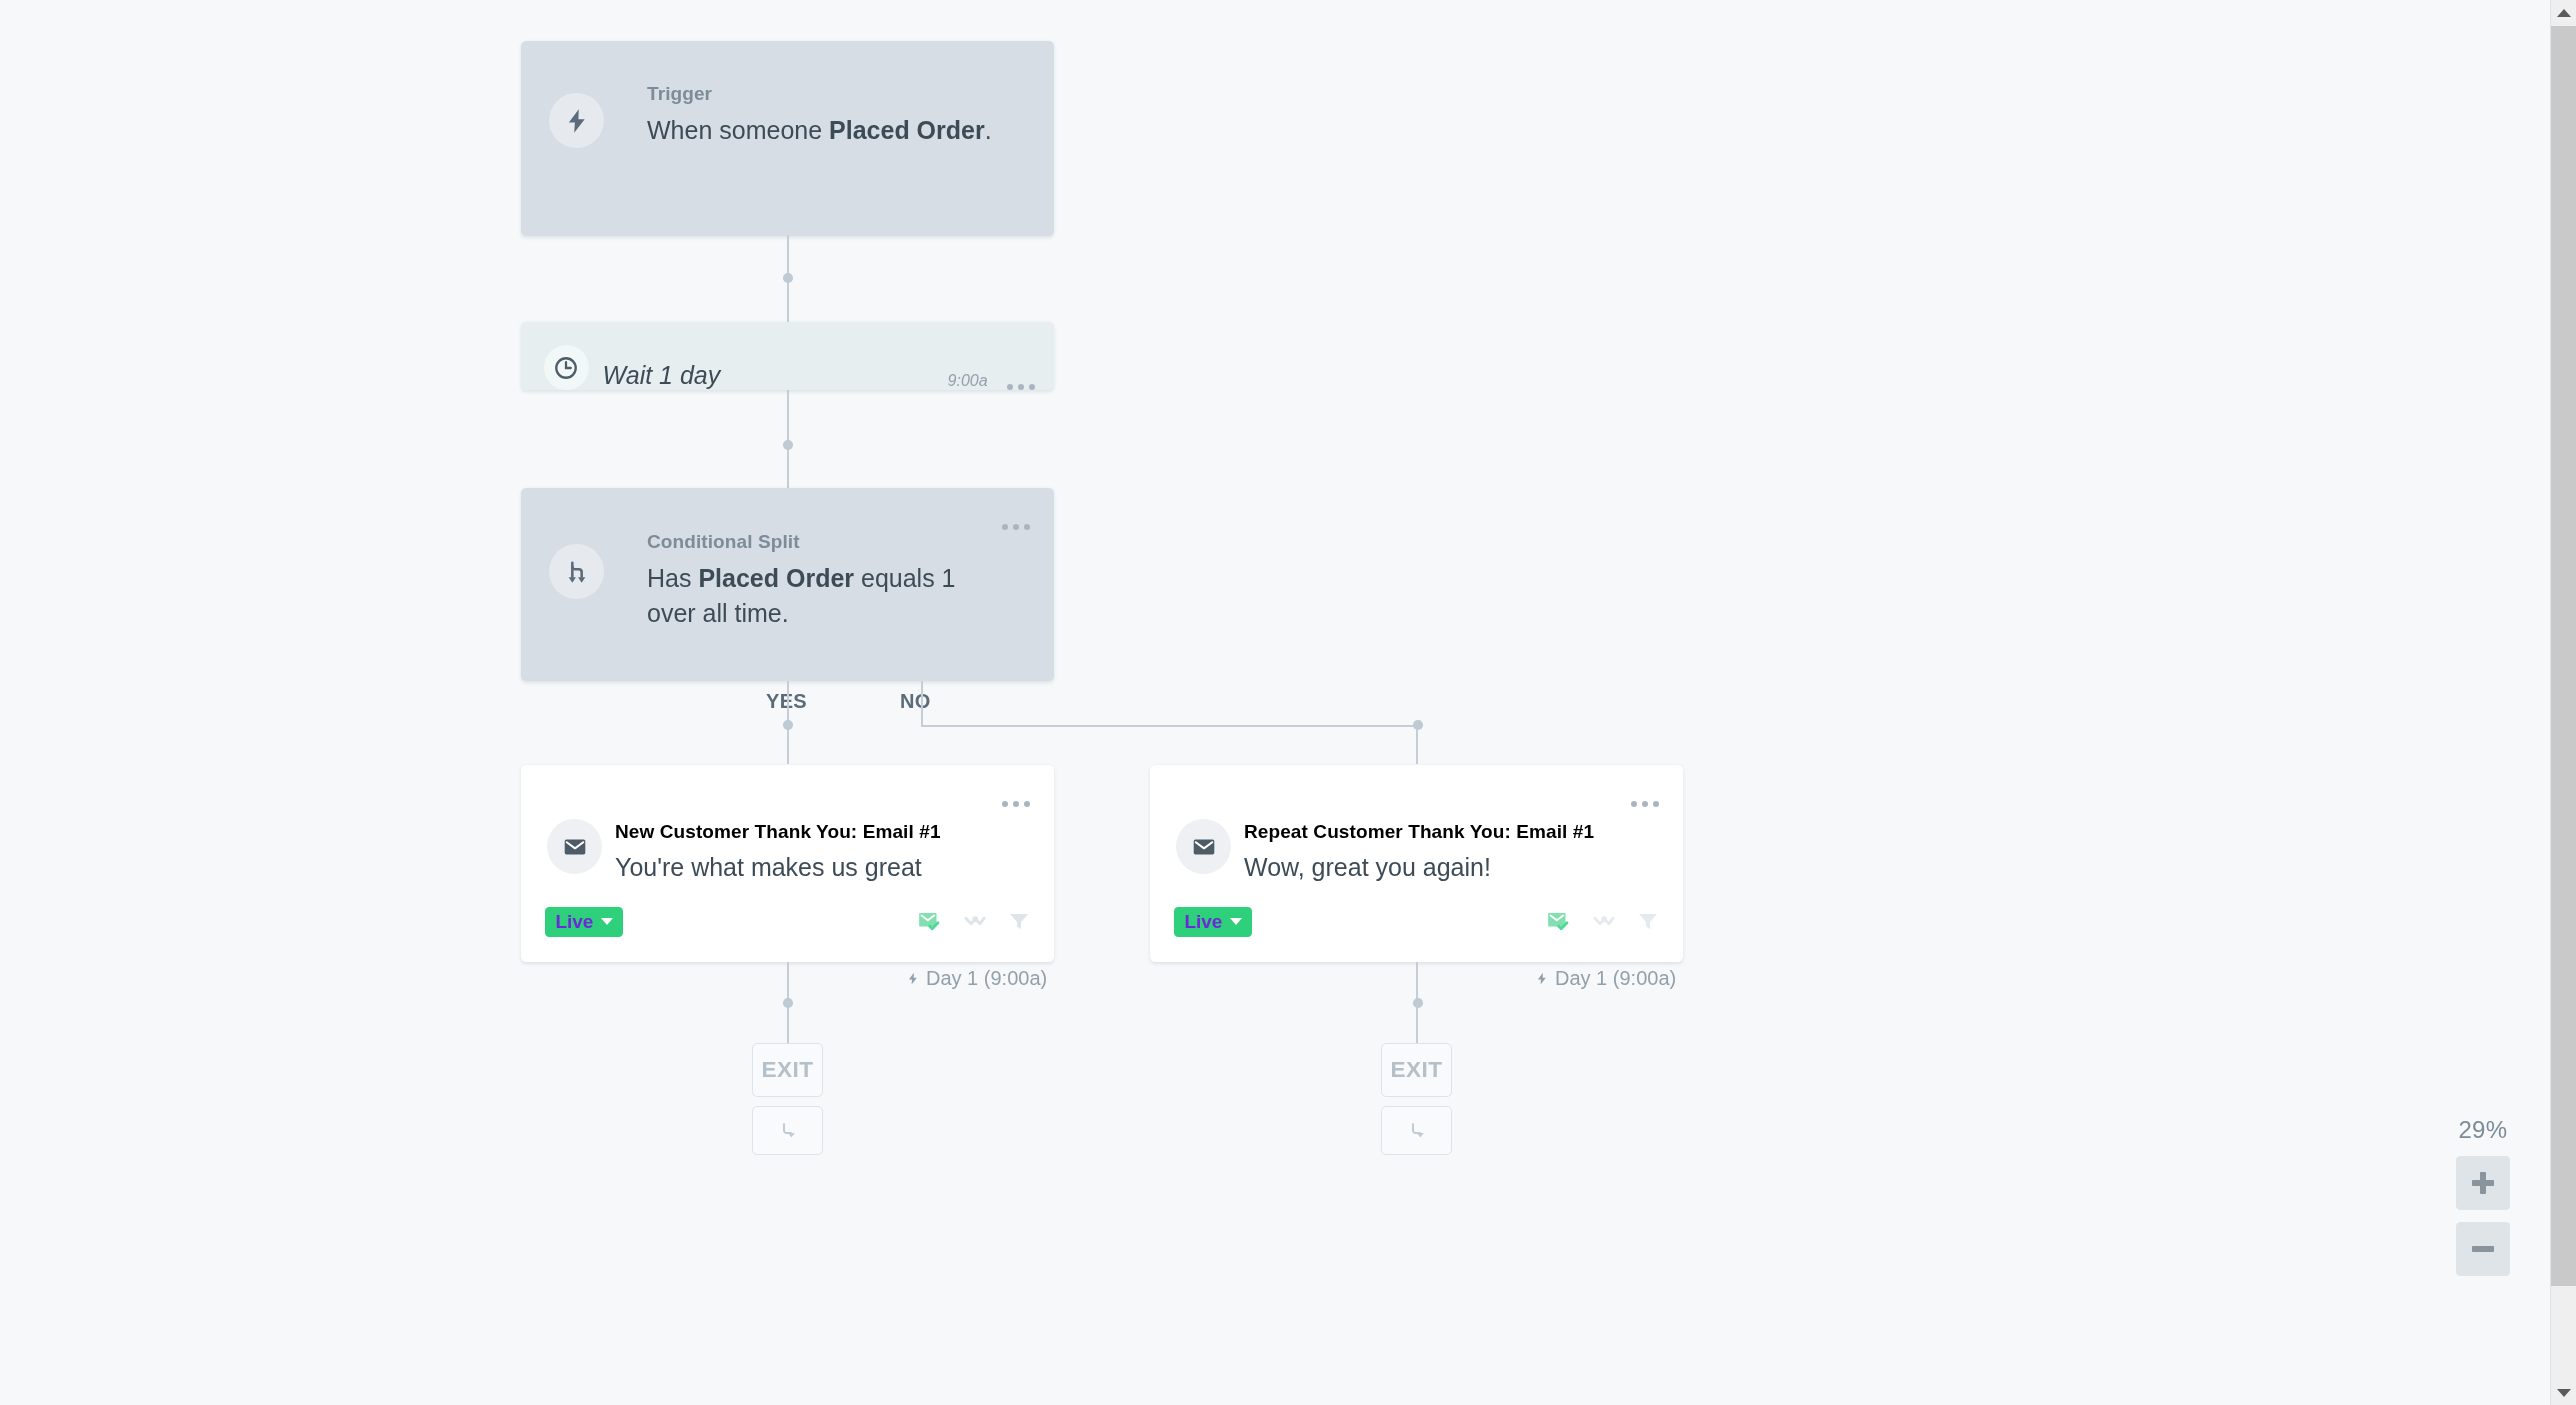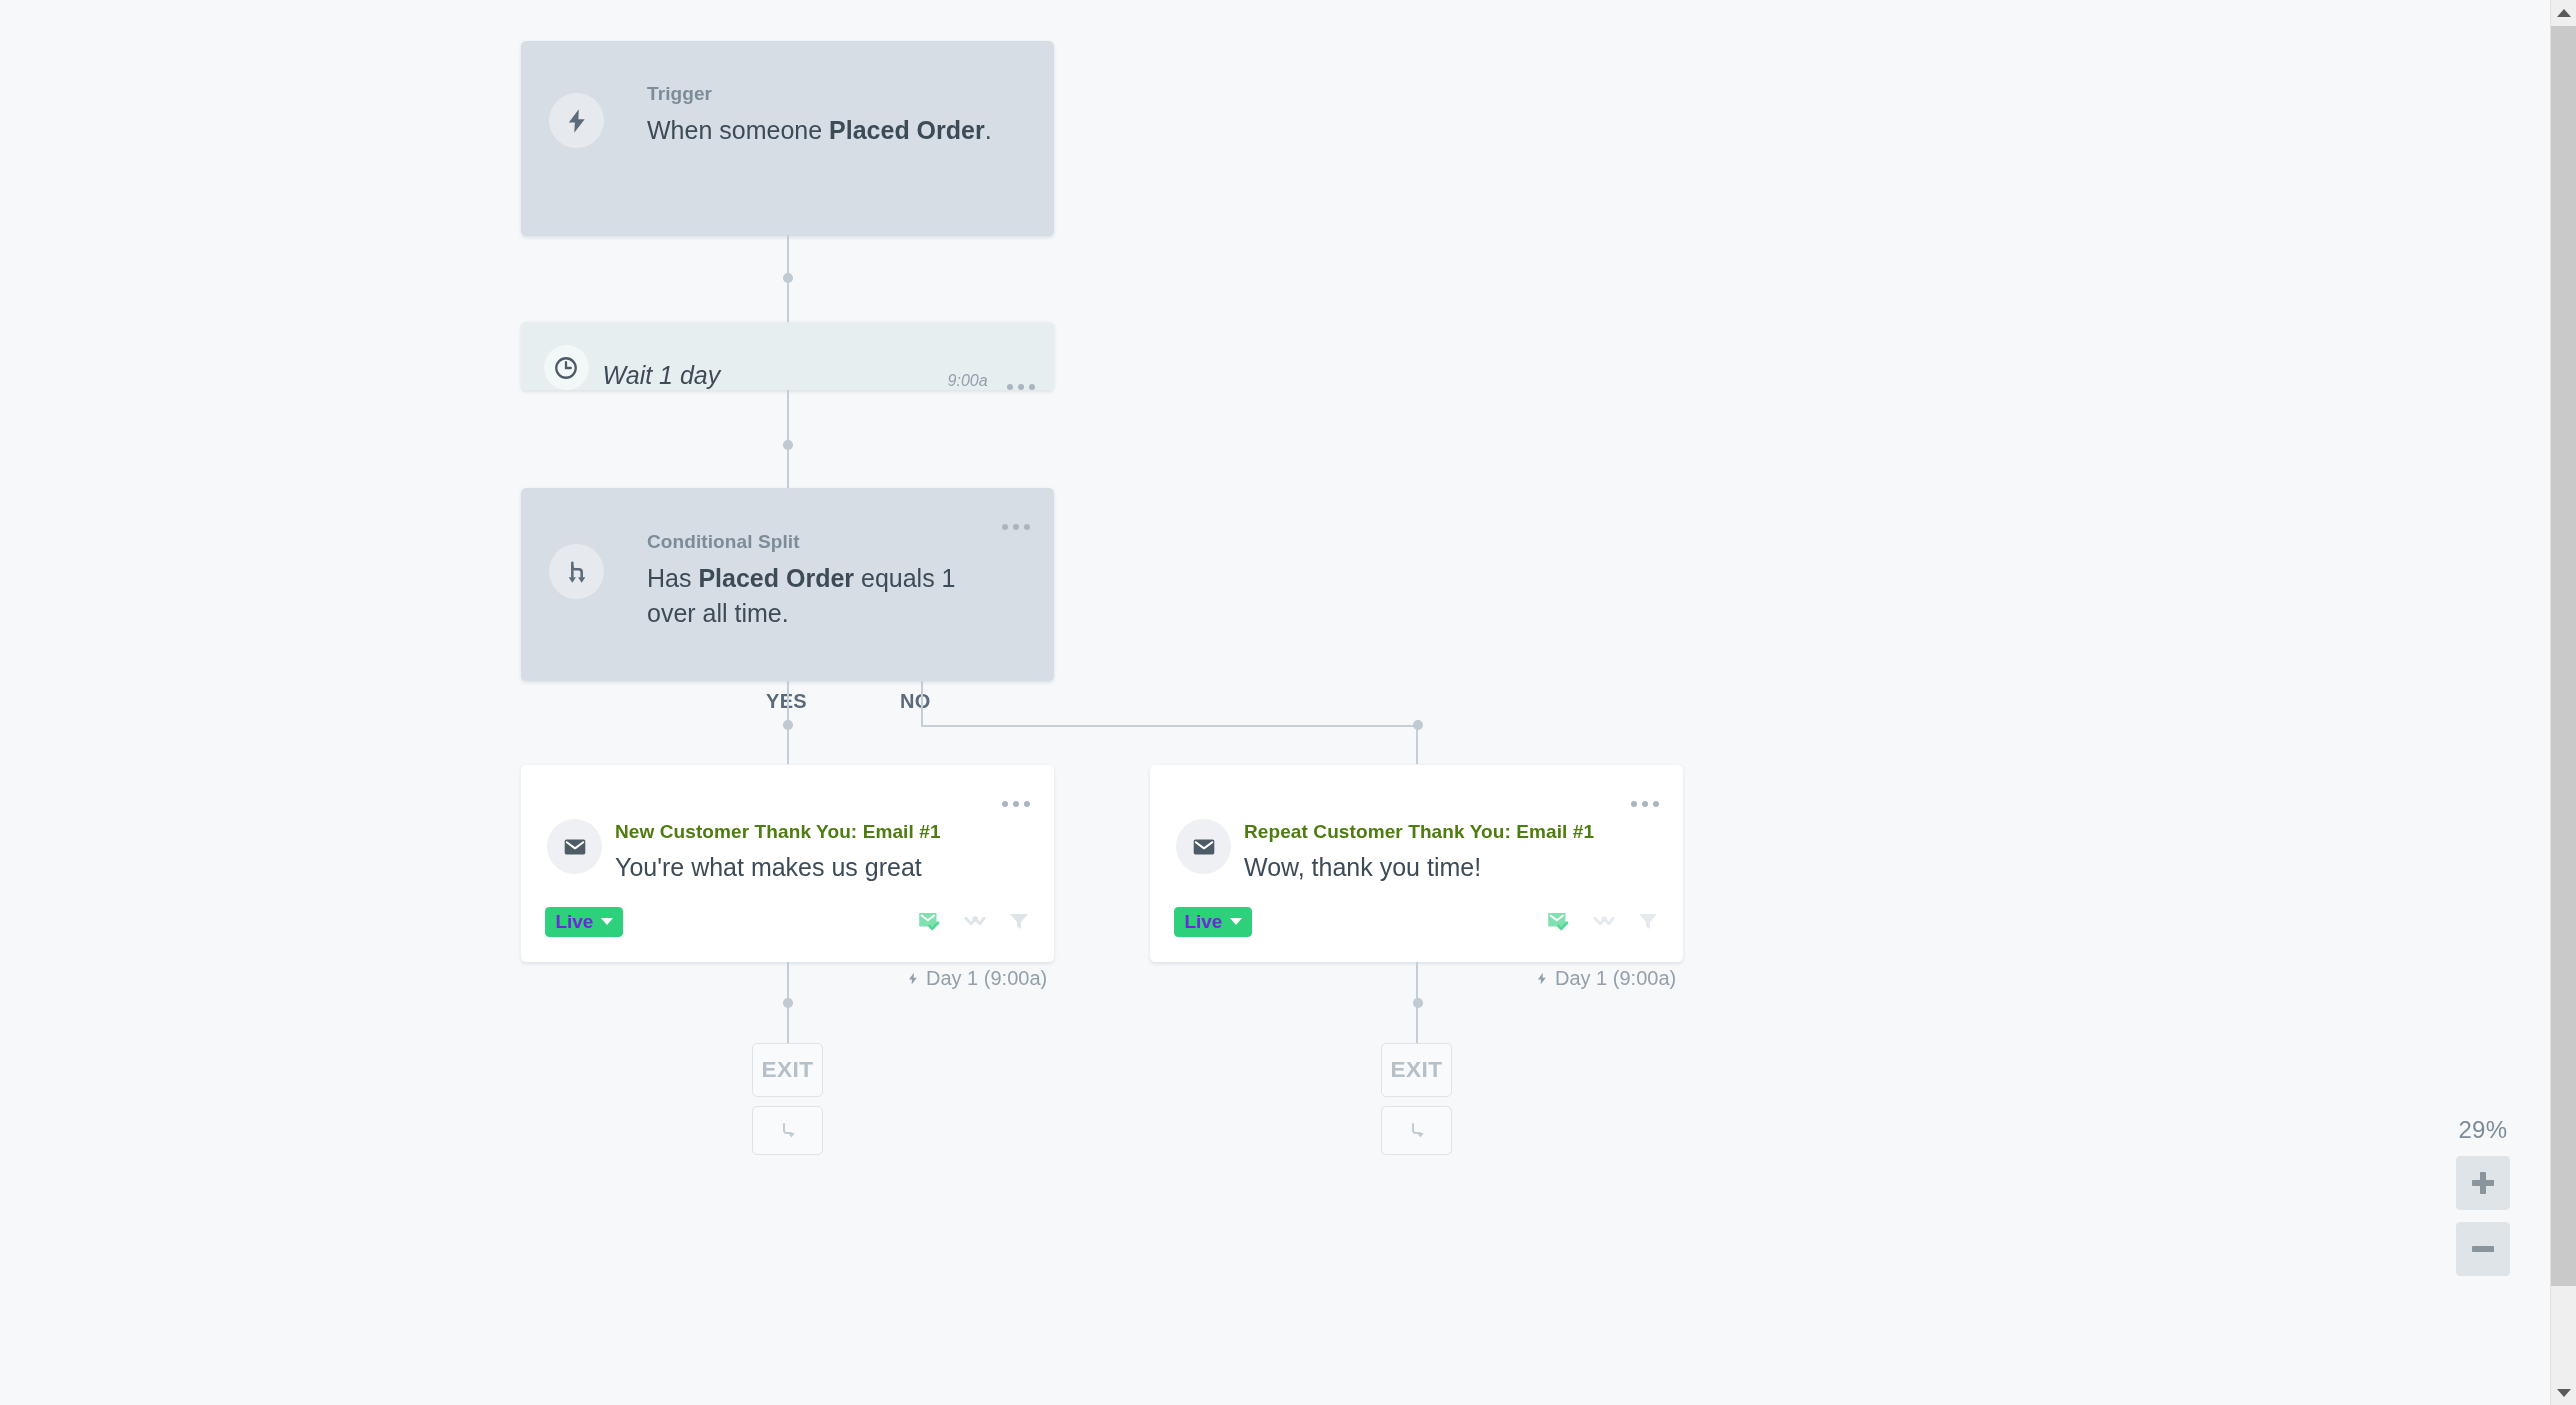--- a/index.html
+++ b/index.html
@@ -140,21 +140,21 @@
   .email-card .icon-circle {
     left: 26px; top: 54px;
     width: 55px; height: 55px;
     background: #eef0f3;
   }
   .email-head {
     position: absolute;
     left: 94px; top: 56px;
     right: 54px;
   }
-  .email-head .card-title { font-size: 19px; color: #4d7c0f; font-weight: 700;}
+  .email-head .card-title { font-size: 19px; color: #000000; font-weight: 700;}
   .email-head .card-body { font-size: 25px; margin-top: 6px; color:#3d4b57; }
 
   .email-footer {
     position: absolute;
     left: 0; right: 0; bottom: 21px;
     height: 38px;
     display: flex;
     align-items: center;
     padding: 0 22.6px 0 24px;
   }
@@ -437,21 +437,21 @@
 
   <div class="card email-card" id="email-no">
     <div class="icon-circle">
       <svg width="26" height="26" viewBox="0 0 24 24">
         <rect x="2.5" y="5" width="19" height="14" rx="1.6" fill="#4e5c68"></rect>
         <path d="M4.4 7.6 12 13.2l7.6-5.6" fill="none" stroke="#ffffff" stroke-width="1.9" stroke-linecap="round" stroke-linejoin="round"></path>
       </svg>
     </div>
     <div class="email-head">
       <div class="card-title">Repeat Customer Thank You: Email #1</div>
-      <div class="card-body">Wow, thank you time!</div>
+      <div class="card-body">Wow, great you again!</div>
     </div>
     <div class="dots" style="right:24px; top:36px;">
       <i></i>
         <i></i>
         <i></i>
     </div>
     <div class="email-footer">
       <div class="live-badge">
         <span>Live</span>
         <span class="caret"></span>

